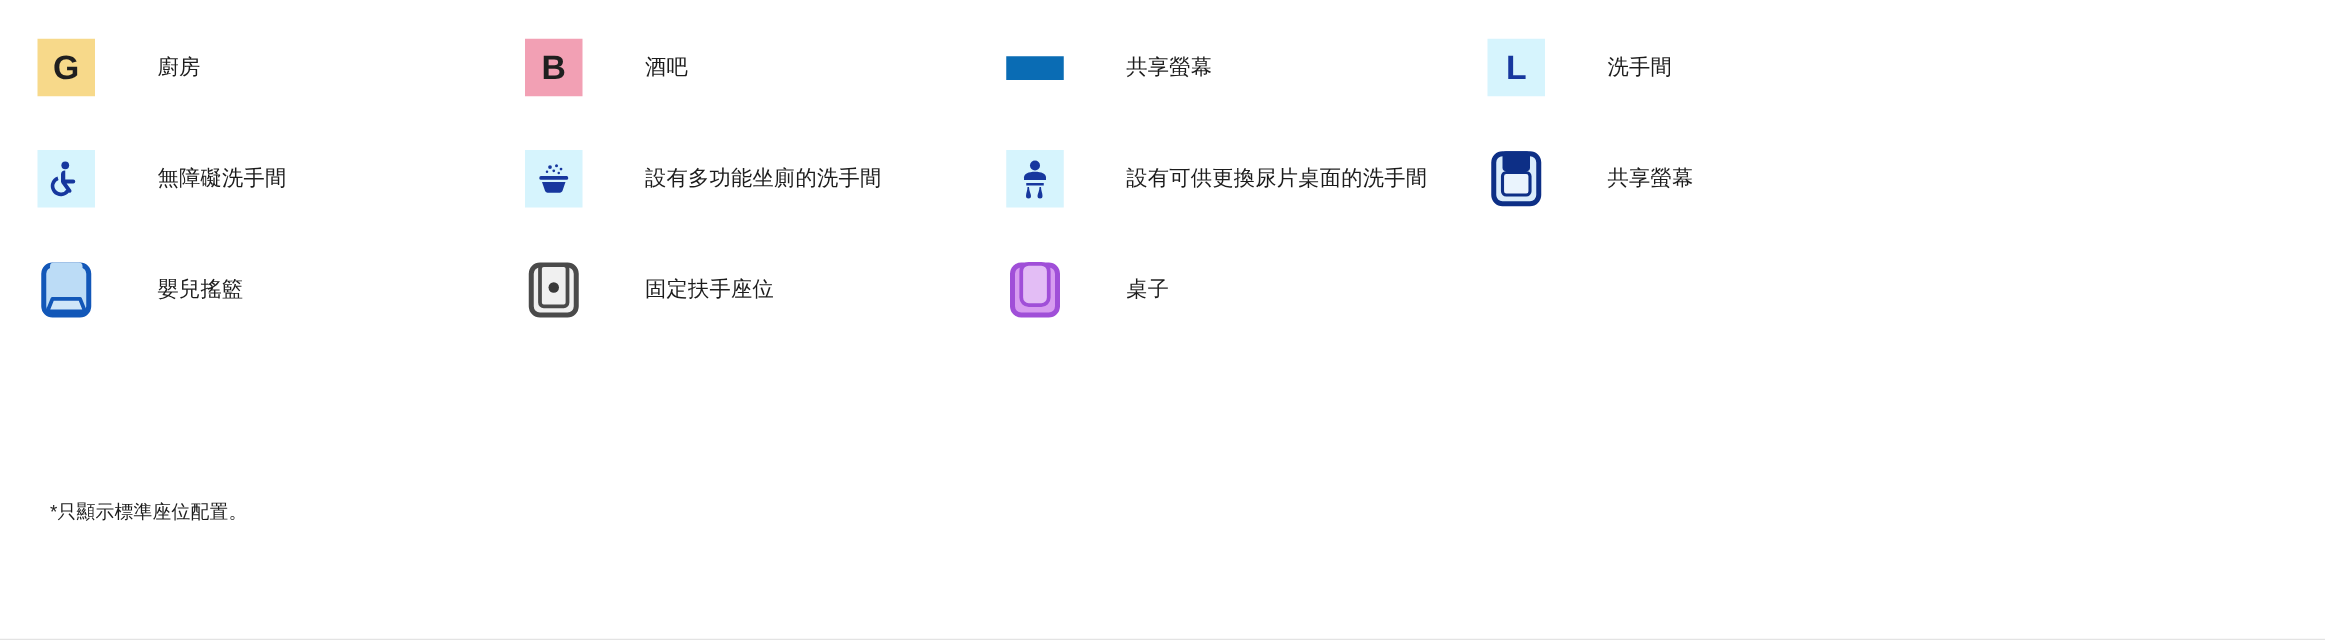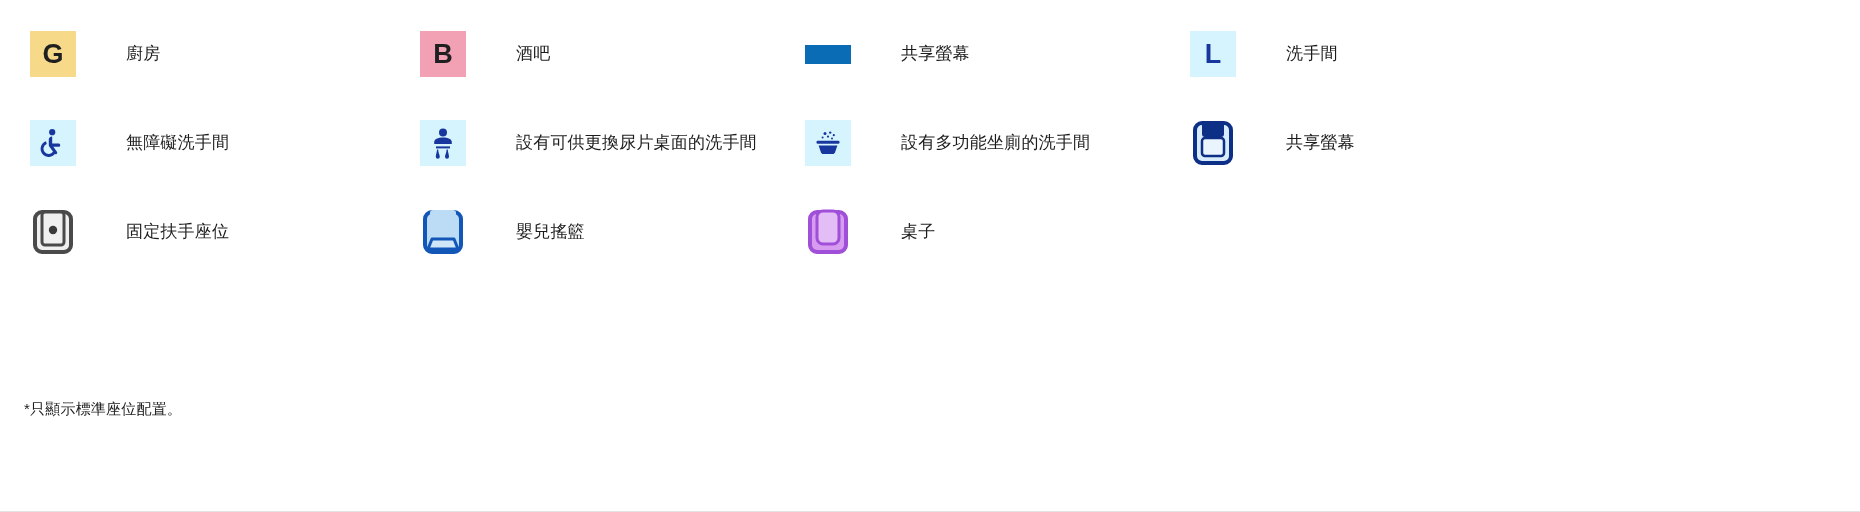--- a/index.html
+++ b/index.html
@@ -88,21 +88,21 @@
     align-items: center;
     justify-content: center;
   }
   .pic-tile svg { display: block; }
 
   
   .seat { display: block; }
 
   #footnote {
     position: absolute;
-    left: 24px;
+    left: 40px;
     bottom: 92px;
     font-size: 15px;
     color: #1c1c1c;
     letter-spacing: .2px;
   }
 </style>
 </head>
 <body>
 
 <div id="legend-panel">
@@ -144,37 +144,20 @@
           <svg width="34" height="34" viewBox="0 0 34 34" aria-hidden="true">
             <g fill="#17379e">
               <circle cx="16.2" cy="6.2" r="3.1"></circle>
               <path d="M13.2 10.4h3.0v7.2h6.4c.9 0 1.6.7 1.6 1.6s-.7 1.6-1.6 1.6h-5.3l3.6 4.9c.5.7.35 1.7-.35 2.2-.7.5-1.7.35-2.2-.35l-5.1-7.0c-.3-.4-.45-.85-.45-1.3V13.4c0-1.65 1.35-3.0 3.0-3.0z"></path>
               <path d="M10.0 15.2a8.1 8.1 0 1 0 9.6 11.9l-2.5-1.6a5.2 5.2 0 1 1-6.3-7.6z"></path>
             </g>
           </svg>
         </span>
       </span>
       <span class="legend-label">無障礙洗手間</span>
-    </div>
-
-    <div class="legend-item">
-      <span class="legend-icon">
-        <span class="pic-tile">
-          <svg width="32" height="34" viewBox="0 0 32 34" aria-hidden="true">
-            <g fill="#17379e">
-              <circle cx="16" cy="6.4" r="4.0"></circle>
-              <path d="M7.2 16.0c0-2.9 3.6-4.6 8.8-4.6s8.8 1.7 8.8 4.6v2.0H7.2z"></path>
-              <path d="M9.0 20.4h14v2.0H9z"></path>
-              <path d="M11.2 23.6c0 3.2 1.6 5.4 1.6 7.2a2.0 2.0 0 1 1-4.0 0c0-2.6 1.2-4.1 1.2-7.2z"></path>
-              <path d="M20.8 23.6c0 3.1 1.2 4.6 1.2 7.2a2.0 2.0 0 1 1-4.0 0c0-1.8 1.6-4.0 1.6-7.2z"></path>
-            </g>
-          </svg>
-        </span>
-      </span>
-      <span class="legend-label">設有可供更換尿片桌面的洗手間</span>
     </div>
 
     <div class="legend-item">
       <span class="legend-icon">
         <span class="pic-tile">
           <svg width="32" height="32" viewBox="0 0 32 32" aria-hidden="true">
             <g fill="#17379e">
               <circle cx="13.0" cy="6.6" r="1.5"></circle>
               <circle cx="18.2" cy="5.6" r="1.2"></circle>
               <circle cx="21.8" cy="8.2" r="1.1"></circle>
@@ -183,58 +166,75 @@
               <circle cx="10.6" cy="10.4" r="1.0"></circle>
               <rect x="4.5" y="13.8" width="23" height="3.0" rx="1.2"></rect>
               <path d="M6.6 18.6h18.8l-2.4 7.0c-.3.9-1.15 1.5-2.1 1.5H11.1c-.95 0-1.8-.6-2.1-1.5z"></path>
             </g>
           </svg>
         </span>
       </span>
       <span class="legend-label">設有多功能坐廁的洗手間</span>
     </div>
 
+    <div class="legend-item">
+      <span class="legend-icon">
+        <span class="pic-tile">
+          <svg width="32" height="34" viewBox="0 0 32 34" aria-hidden="true">
+            <g fill="#17379e">
+              <circle cx="16" cy="6.4" r="4.0"></circle>
+              <path d="M7.2 16.0c0-2.9 3.6-4.6 8.8-4.6s8.8 1.7 8.8 4.6v2.0H7.2z"></path>
+              <path d="M9.0 20.4h14v2.0H9z"></path>
+              <path d="M11.2 23.6c0 3.2 1.6 5.4 1.6 7.2a2.0 2.0 0 1 1-4.0 0c0-2.6 1.2-4.1 1.2-7.2z"></path>
+              <path d="M20.8 23.6c0 3.1 1.2 4.6 1.2 7.2a2.0 2.0 0 1 1-4.0 0c0-1.8 1.6-4.0 1.6-7.2z"></path>
+            </g>
+          </svg>
+        </span>
+      </span>
+      <span class="legend-label">設有可供更換尿片桌面的洗手間</span>
+    </div>
+
 
     <div class="legend-item">
       <span class="legend-icon">
         <svg class="seat" width="44" height="46" viewBox="0 0 44 46" aria-hidden="true">
           <rect x="4" y="3" width="36" height="40" rx="7" fill="#d9ecfb" stroke="#0d2f86" stroke-width="4"></rect>
           <rect x="11" y="1" width="22" height="16" rx="3" fill="#0d2f86"></rect>
           <rect x="11" y="18" width="22" height="18" rx="3" fill="#eaf4fd" stroke="#0d2f86" stroke-width="2.5"></rect>
         </svg>
       </span>
       <span class="legend-label">共享螢幕</span>
     </div>
 
 
     <div class="legend-item">
       <span class="legend-icon">
         <svg class="seat" width="44" height="46" viewBox="0 0 44 46" aria-hidden="true">
+          <rect x="4" y="3" width="36" height="40" rx="7" fill="#bcdcf6" stroke="#1257b8" stroke-width="4"></rect>
+          <rect x="9" y="1" width="26" height="26" rx="3" fill="#bcdcf6"></rect>
+          <path d="M11 30h22l4 10H7z" fill="#cfe6f8" stroke="#1257b8" stroke-width="3" stroke-linejoin="round"></path>
+        </svg>
+      </span>
+      <span class="legend-label">嬰兒搖籃</span>
+    </div>
+
+    <div class="legend-item">
+      <span class="legend-icon">
+        <svg class="seat" width="44" height="46" viewBox="0 0 44 46" aria-hidden="true">
           <rect x="4" y="3" width="36" height="40" rx="7" fill="#f0f0f0" stroke="#4a4a4a" stroke-width="4"></rect>
           <rect x="11" y="3" width="22" height="33" rx="3" fill="#f0f0f0" stroke="#4a4a4a" stroke-width="3"></rect>
           <circle cx="22" cy="21" r="4.2" fill="#3a3a3a"></circle>
         </svg>
       </span>
       <span class="legend-label">固定扶手座位</span>
     </div>
 
     <div class="legend-item">
       <span class="legend-icon">
         <svg class="seat" width="44" height="46" viewBox="0 0 44 46" aria-hidden="true">
-          <rect x="4" y="3" width="36" height="40" rx="7" fill="#bcdcf6" stroke="#1257b8" stroke-width="4"></rect>
-          <rect x="9" y="1" width="26" height="26" rx="3" fill="#bcdcf6"></rect>
-          <path d="M11 30h22l4 10H7z" fill="#cfe6f8" stroke="#1257b8" stroke-width="3" stroke-linejoin="round"></path>
-        </svg>
-      </span>
-      <span class="legend-label">嬰兒搖籃</span>
-    </div>
-
-    <div class="legend-item">
-      <span class="legend-icon">
-        <svg class="seat" width="44" height="46" viewBox="0 0 44 46" aria-hidden="true">
           <rect x="4" y="3" width="36" height="40" rx="7" fill="#d79cf0" stroke="#a04fd8" stroke-width="4"></rect>
           <rect x="11" y="2" width="22" height="33" rx="6" fill="#e3bdf5" stroke="#a04fd8" stroke-width="3"></rect>
         </svg>
       </span>
       <span class="legend-label">桌子</span>
     </div>
 
 
     <div></div>
 

